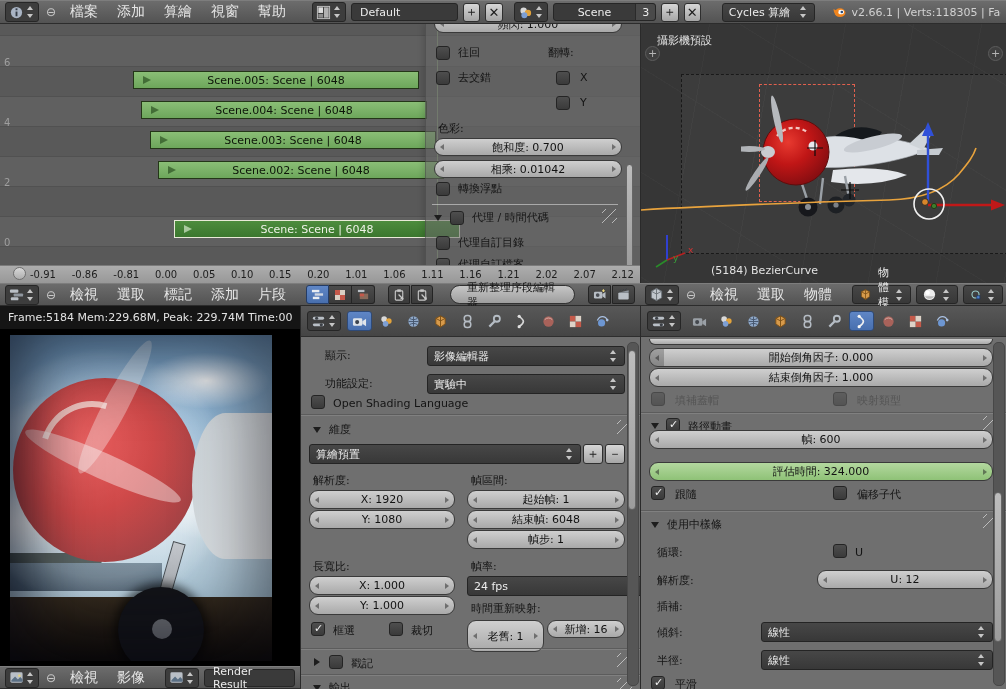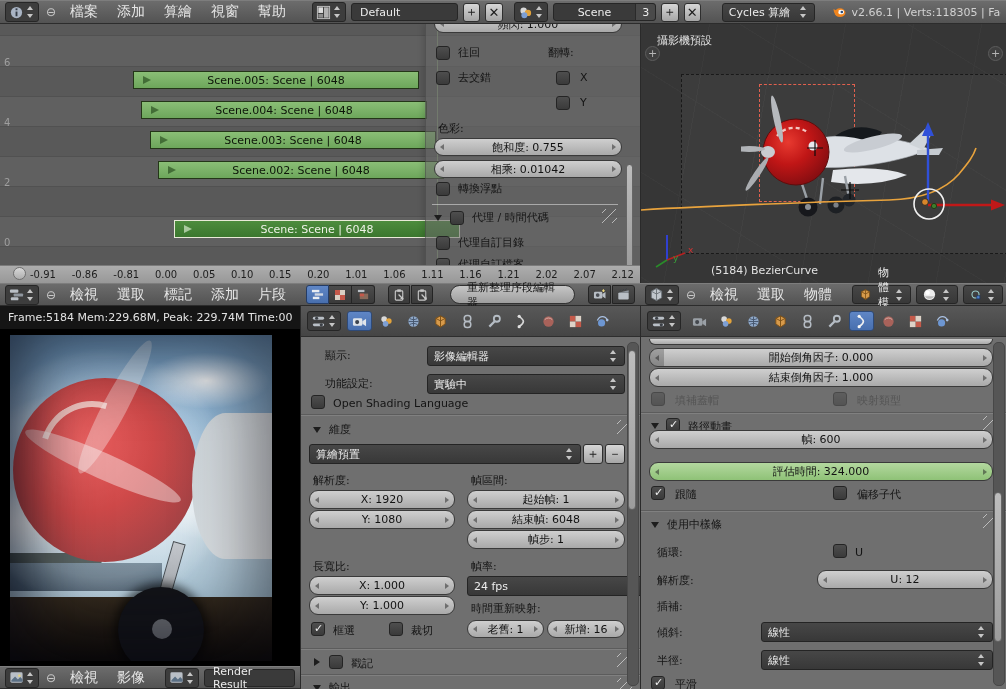--- a/index.html
+++ b/index.html
@@ -199,21 +199,21 @@
       <span class="lbl" style="left:122px;top:22px">翻轉:</span>
       <span class="chk" style="left:10px;top:47px"></span>
       <span class="lbl" style="left:32px;top:47px">去交錯</span>
       <span class="chk" style="left:130px;top:47px"></span>
       <span class="lbl" style="left:154px;top:47px">X</span>
       <span class="chk" style="left:130px;top:72px"></span>
       <span class="lbl" style="left:154px;top:72px">Y</span>
       <span class="lbl" style="left:12px;top:98px">色彩:</span>
       <div class="pill" style="top:114px">
           <i class="l"></i>
-          <span>飽和度: 0.755</span>
+          <span>飽和度: 0.700</span>
           <i class="r"></i>
         </div>
       <div class="pill" style="top:136px">
           <i class="l"></i>
           <span>相乘: 0.01042</span>
           <i class="r"></i>
         </div>
       <span class="chk" style="left:10px;top:158px"></span>
       <span class="lbl" style="left:32px;top:158px">轉換浮點</span>
       <div style="position:absolute;left:6px;top:180px;width:186px;border-top:1px solid rgba(230,230,230,.55)"></div>
@@ -612,21 +612,21 @@
         <i class="l"></i>
         <span>Y: 1.000</span>
         <i class="r"></i>
       </div>
     <span class="lbl" style="left:170px;top:296px">時間重新映射:</span>
 
     <span class="chk on" style="left:10px;top:316px"></span>
     <span class="lbl" style="left:32px;top:318px">框選</span>
     <span class="chk" style="left:88px;top:316px"></span>
     <span class="lbl" style="left:110px;top:318px">裁切</span>
-    <div class="pill" style="left:166px;top:314px;width:77px;height:18px">
+    <div class="pill" style="left:166px;top:314px;width:77px;height:32px">
         <i class="l"></i>
         <span>老舊: 1</span>
         <i class="r"></i>
       </div>
     <div class="pill" style="left:246px;top:314px;width:78px;height:18px">
         <i class="l"></i>
         <span>新增: 16</span>
         <i class="r"></i>
       </div>
 

